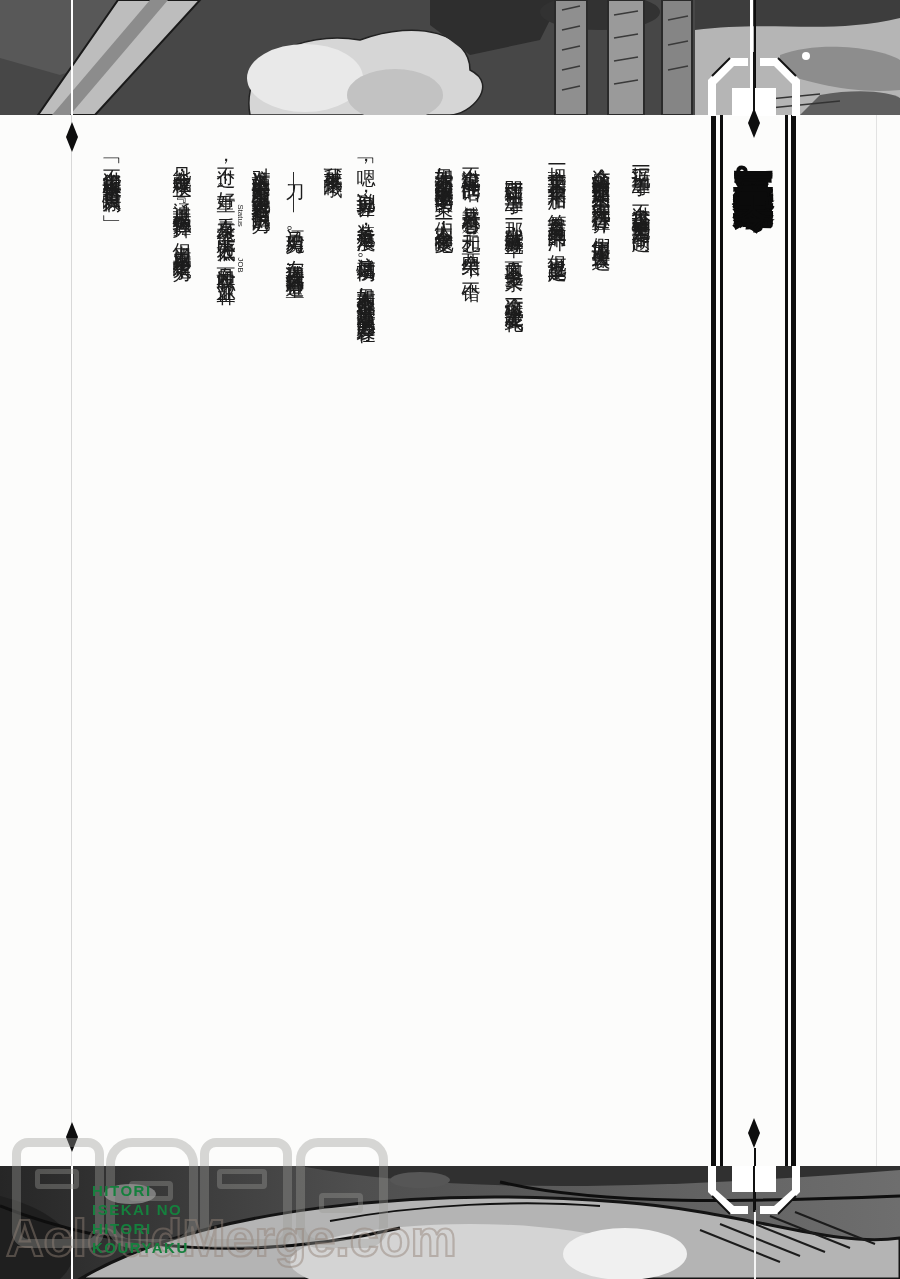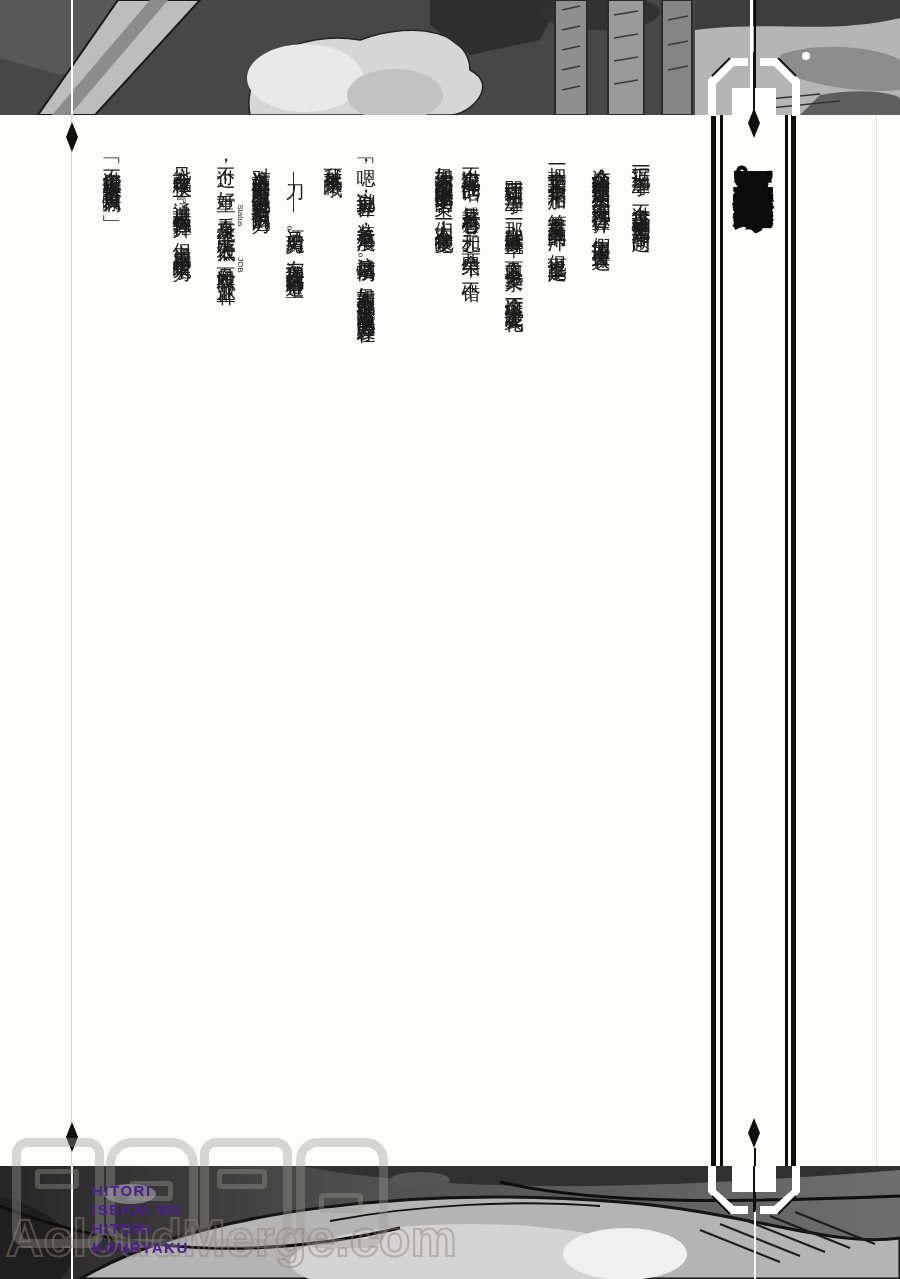--- a/index.html
+++ b/index.html
@@ -44,21 +44,21 @@
       font-size:19px;letter-spacing:2px;line-height:24px;color:#1c1c1c;}
   .vline ruby rt{font-size:8px;letter-spacing:0;color:#2a2a2a;
       font-family:"Liberation Sans","DejaVu Sans",sans-serif;}
   .line-0{left:629px;}  .line-1{left:589px;}  .line-2{left:545px;}
   .line-3{left:502px;top:166px;}  .line-4{left:459px;}  .line-5{left:432px;}
   .line-6{left:354px;}  .line-7{left:321px;}
   .line-8{left:283px;top:170px;}  .line-9{left:249px;}
   .line-10{left:214px;} .line-11{left:170px;} .line-12{left:100px;}
 
   
-  .logo{position:absolute;left:92px;top:1181px;color:#4c1d95;font-weight:700;
+  .logo{position:absolute;left:92px;top:1181px;color:#15803d;font-weight:700;
         font-size:15px;line-height:19px;letter-spacing:1.5px;
         font-family:"Liberation Sans","DejaVu Sans",sans-serif;}
   .logo span{display:block;}
 
   
   .wm-glyphs{position:absolute;left:0;top:1130px;width:420px;height:120px;opacity:.38;}
   .wm-glyph{position:absolute;top:8px;width:74px;height:92px;border:9px solid #9a9a96;
             border-radius:16px;}
   .wm-glyph i{position:absolute;left:14px;top:22px;width:34px;height:10px;
               border:5px solid #9a9a96;border-radius:4px;display:block;}

